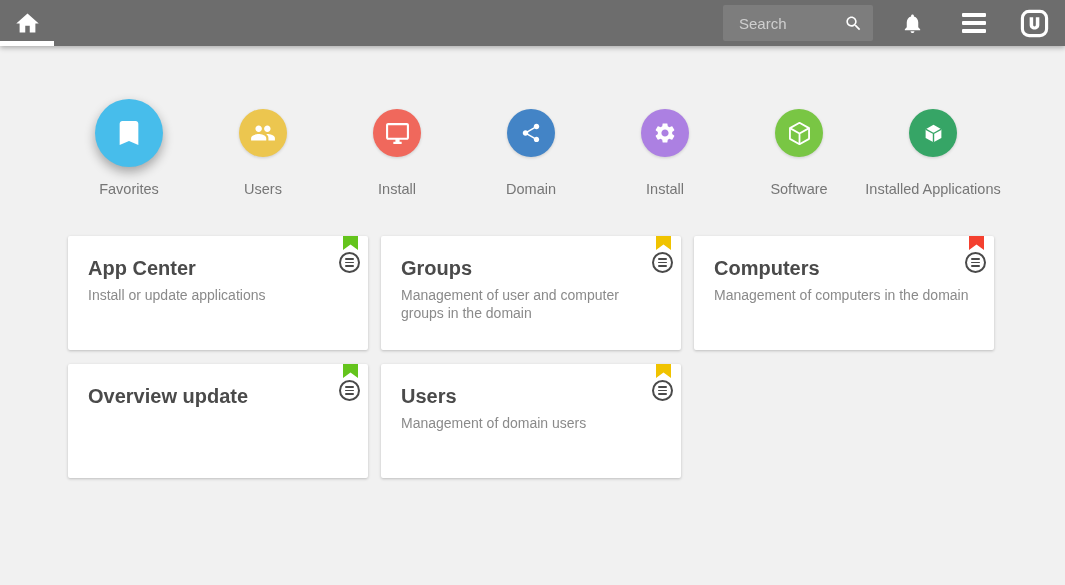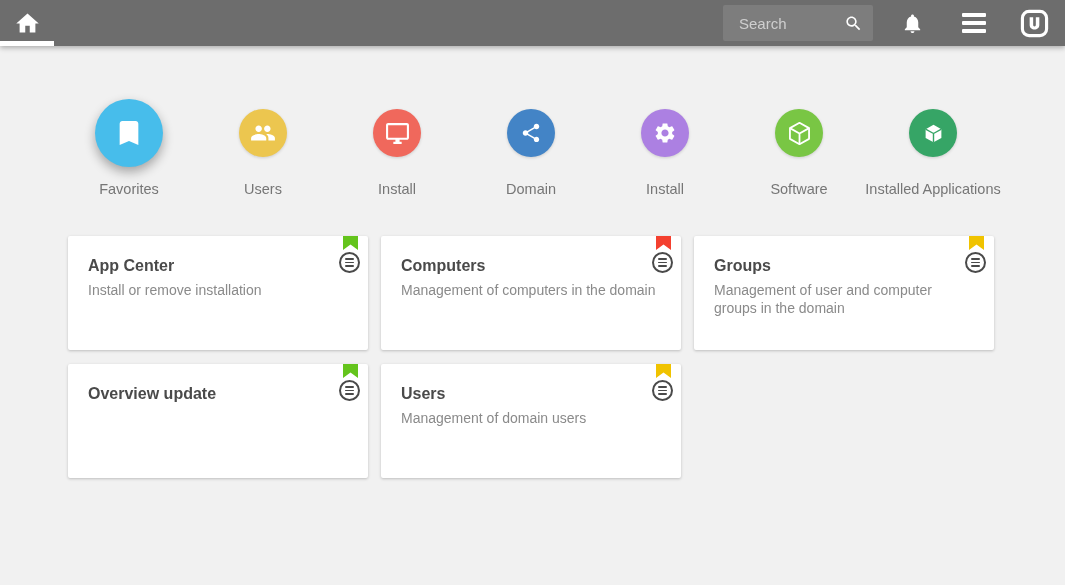--- a/index.html
+++ b/index.html
@@ -104,21 +104,21 @@
   .card {
     position: relative;
     height: 114px;
     background: #ffffff;
     border-radius: 2px;
     box-shadow: 0 1px 3px rgba(0,0,0,0.22);
     padding: 21px 20px 0 20px;
     cursor: pointer;
   }
   .card-title {
-    font-size: 16px; font-weight: bold;
+    font-size: 20px; font-weight: bold;
     color: #4a4a4a;
   }
   .card-desc {
     margin-top: 7px;
     font-size: 14px; line-height: 1.28;
     color: #8a8a8a;
     max-width: 258px;
   }
   .ribbon {
     position: absolute; top: 0; right: 10px;
@@ -260,46 +260,46 @@
 <div class="cards">
 
   <div class="card">
     <div class="ribbon" style="background-color: rgb(100, 196, 28);"></div>
     <div class="menu-btn">
         <span></span>
         <span></span>
         <span></span>
       </div>
     <div class="card-title">App Center</div>
-    <div class="card-desc">Install or remove installation</div>
+    <div class="card-desc">Install or update applications</div>
+  </div>
+
+  <div class="card">
+    <div class="ribbon" style="background-color: rgb(240, 195, 0);"></div>
+    <div class="menu-btn">
+        <span></span>
+        <span></span>
+        <span></span>
+      </div>
+    <div class="card-title">Groups</div>
+    <div class="card-desc">Management of user and computer groups in the domain</div>
   </div>
 
   <div class="card">
     <div class="ribbon" style="background-color: rgb(244, 64, 47);"></div>
     <div class="menu-btn">
         <span></span>
         <span></span>
         <span></span>
       </div>
     <div class="card-title">Computers</div>
     <div class="card-desc">Management of computers in the domain</div>
   </div>
 
   <div class="card">
-    <div class="ribbon" style="background-color: rgb(240, 195, 0);"></div>
-    <div class="menu-btn">
-        <span></span>
-        <span></span>
-        <span></span>
-      </div>
-    <div class="card-title">Groups</div>
-    <div class="card-desc">Management of user and computer groups in the domain</div>
-  </div>
-
-  <div class="card">
     <div class="ribbon" style="background-color: rgb(100, 196, 28);"></div>
     <div class="menu-btn">
         <span></span>
         <span></span>
         <span></span>
       </div>
     <div class="card-title">Overview update</div>
   </div>
 
   <div class="card">

